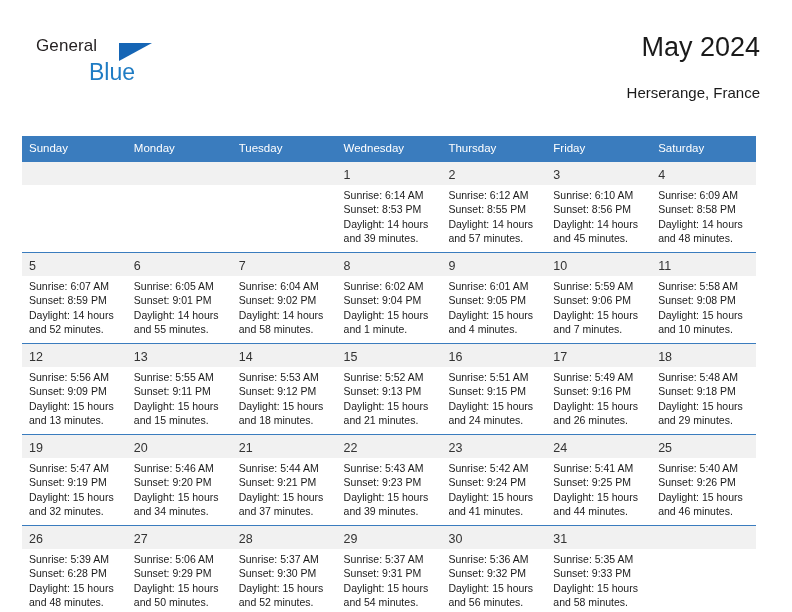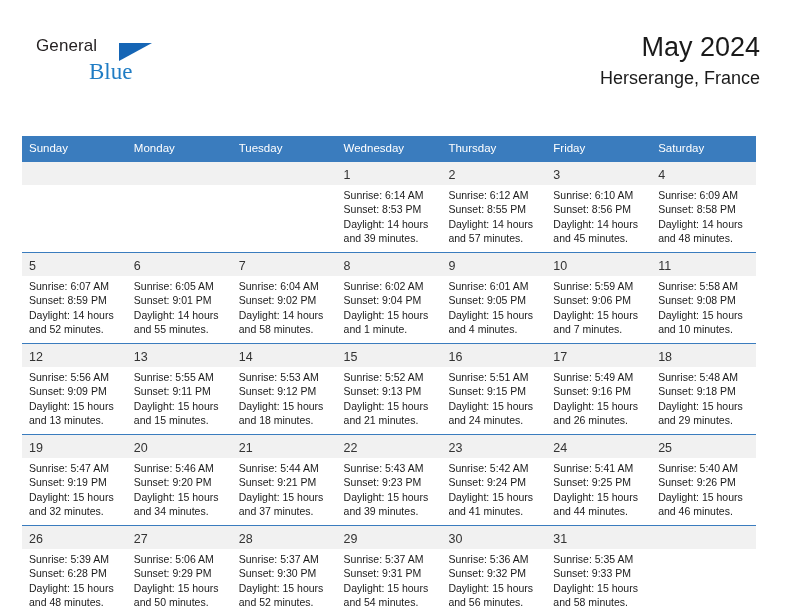--- a/index.html
+++ b/index.html
@@ -53,38 +53,38 @@
     height: 0;
     border-left: 33px solid #1565b5;
     border-bottom: 18px solid transparent;
   }
   .brand-blue {
     position: absolute;
     left: 53px;
     top: 23px;
     font-size: 23px;
     color: #1f7cc4;
-    font-family: Liberation Serif, serif;
+    font-family: Liberation Sans, sans-serif;
   }
   .title-block {
     position: absolute;
     right: 32px;
     top: 30px;
     text-align: right;
   }
   .cal-title {
     font-size: 27px;
     color: #1a1a1a;
     font-weight: normal;
     line-height: 34px;
     white-space: nowrap;
   }
   .cal-subtitle {
-    margin-top: 5px;
-    font-size: 18px;
+    margin-top: 19px;
+    font-size: 15px;
     color: #1a1a1a;
     line-height: 19px;
     white-space: nowrap;
   }
 
   
   .calendar {
     position: absolute;
     left: 22px;
     top: 104px;

